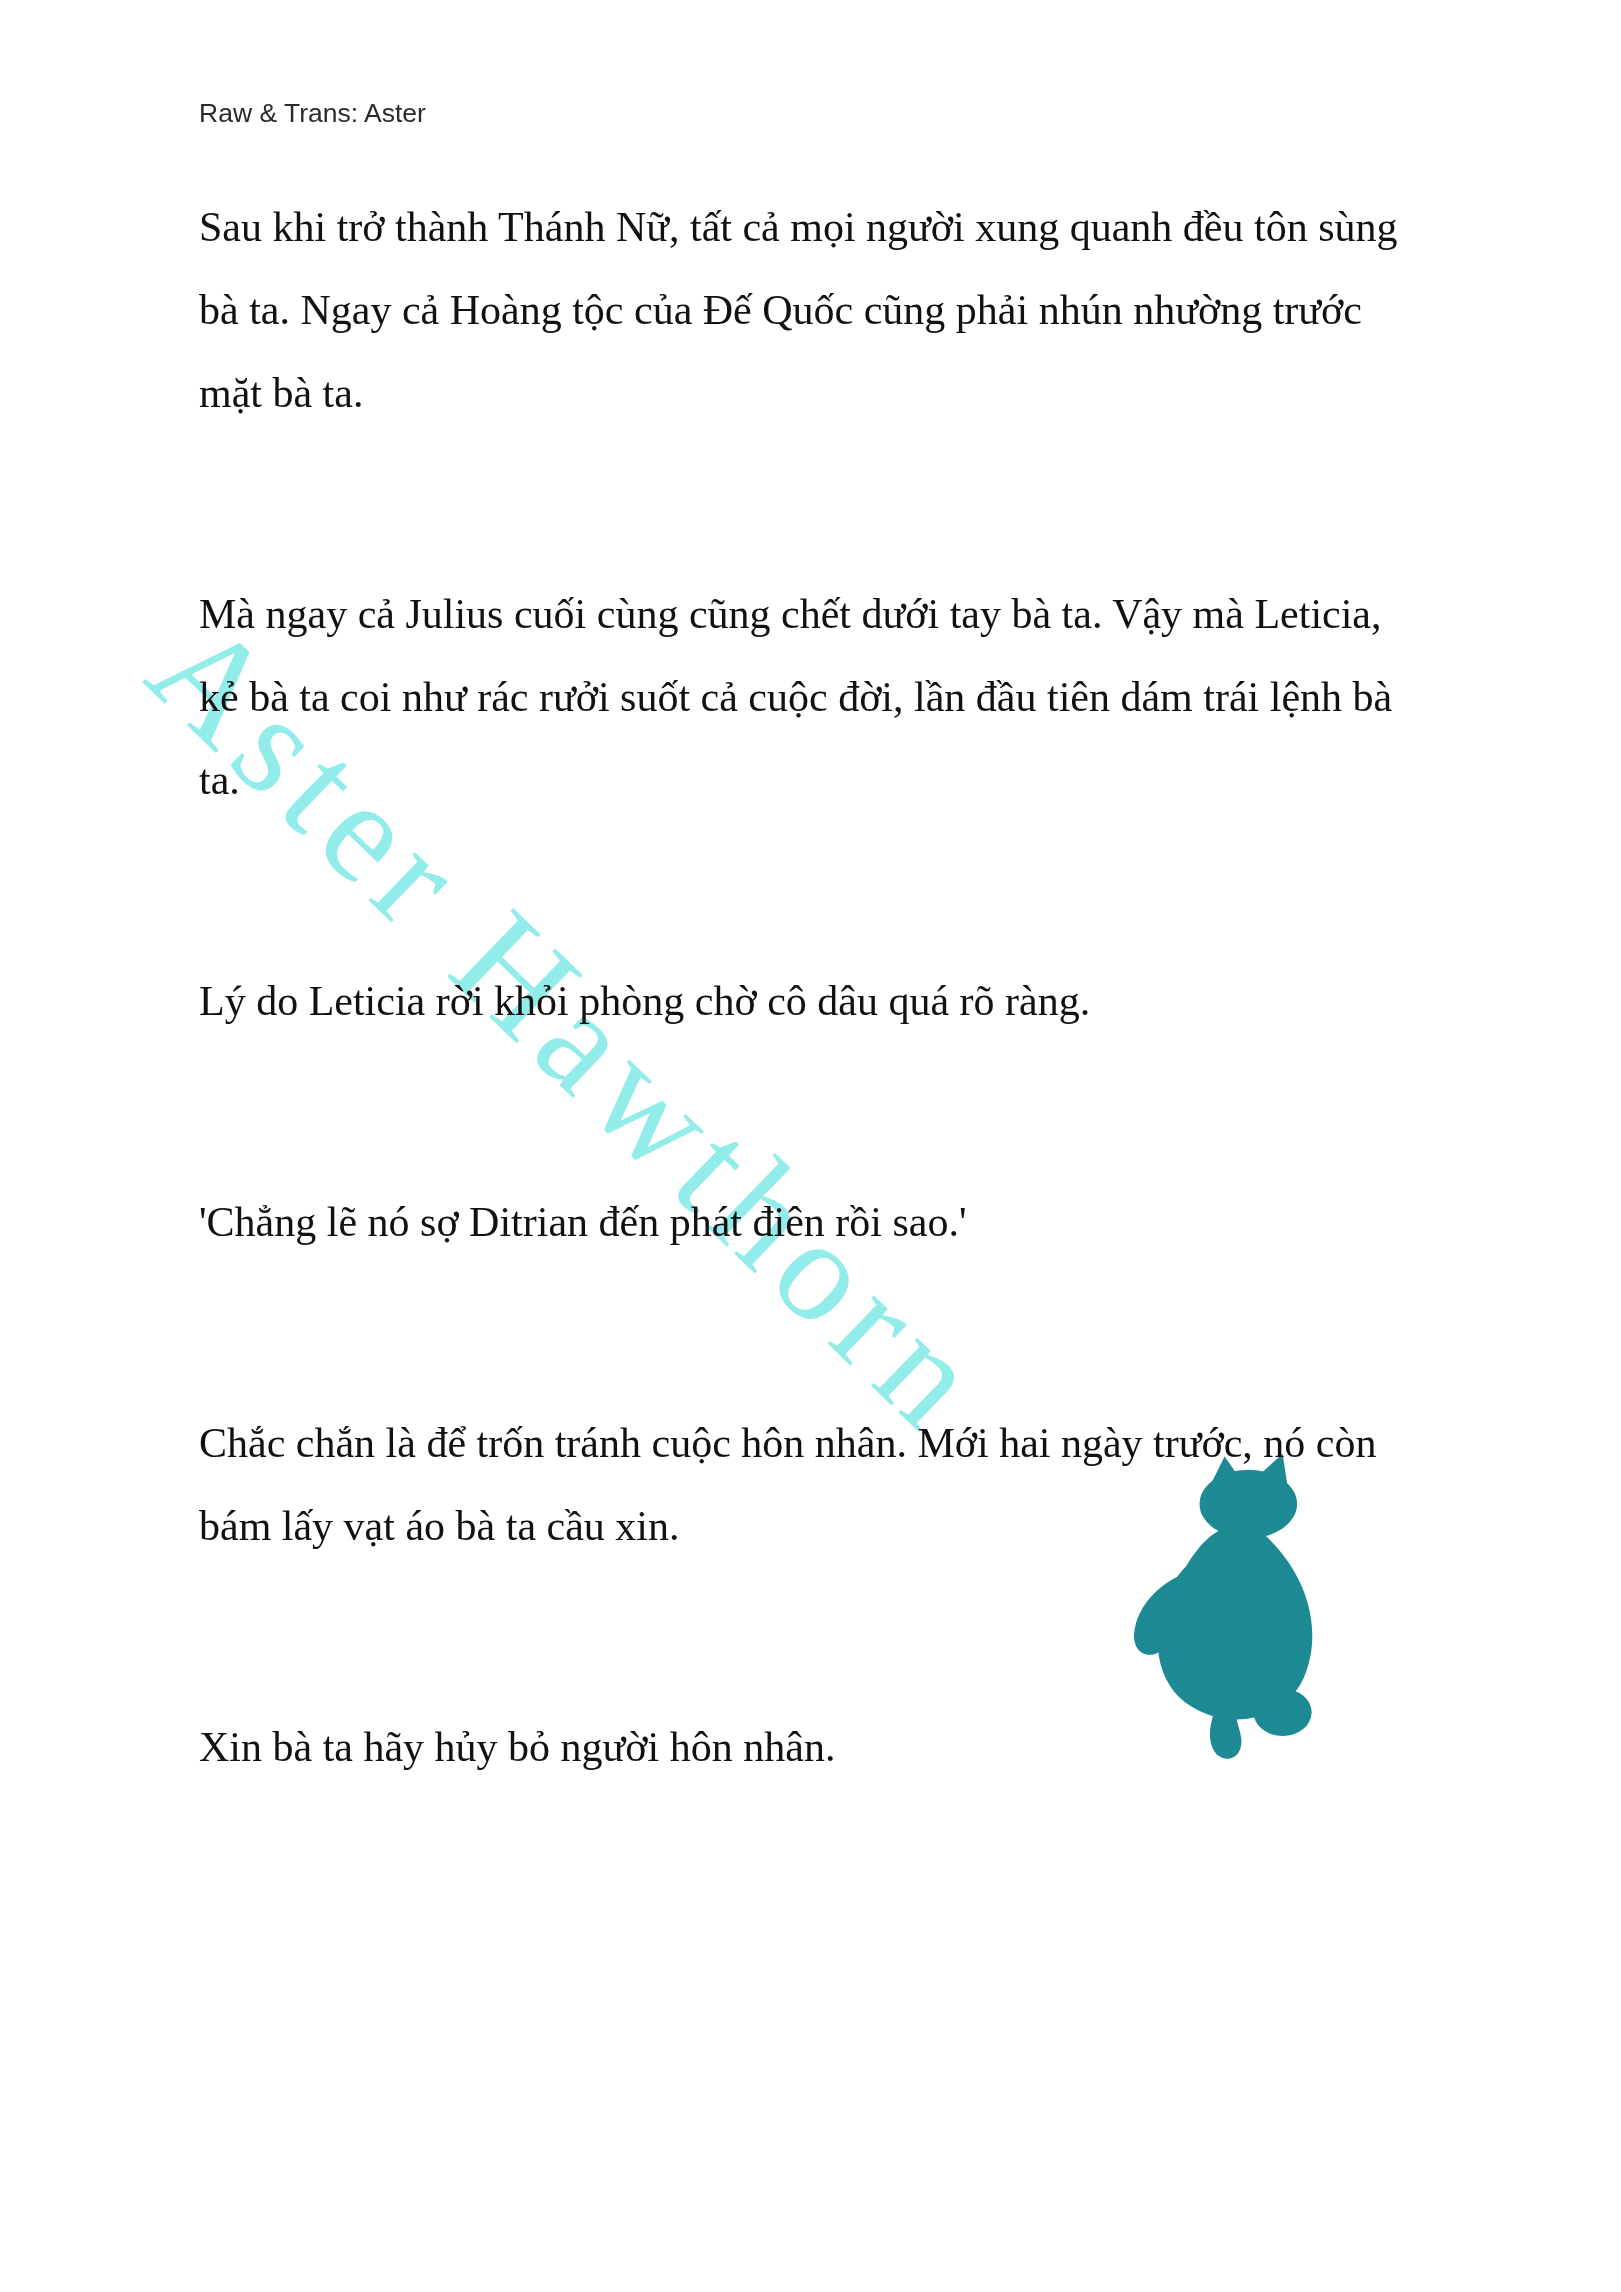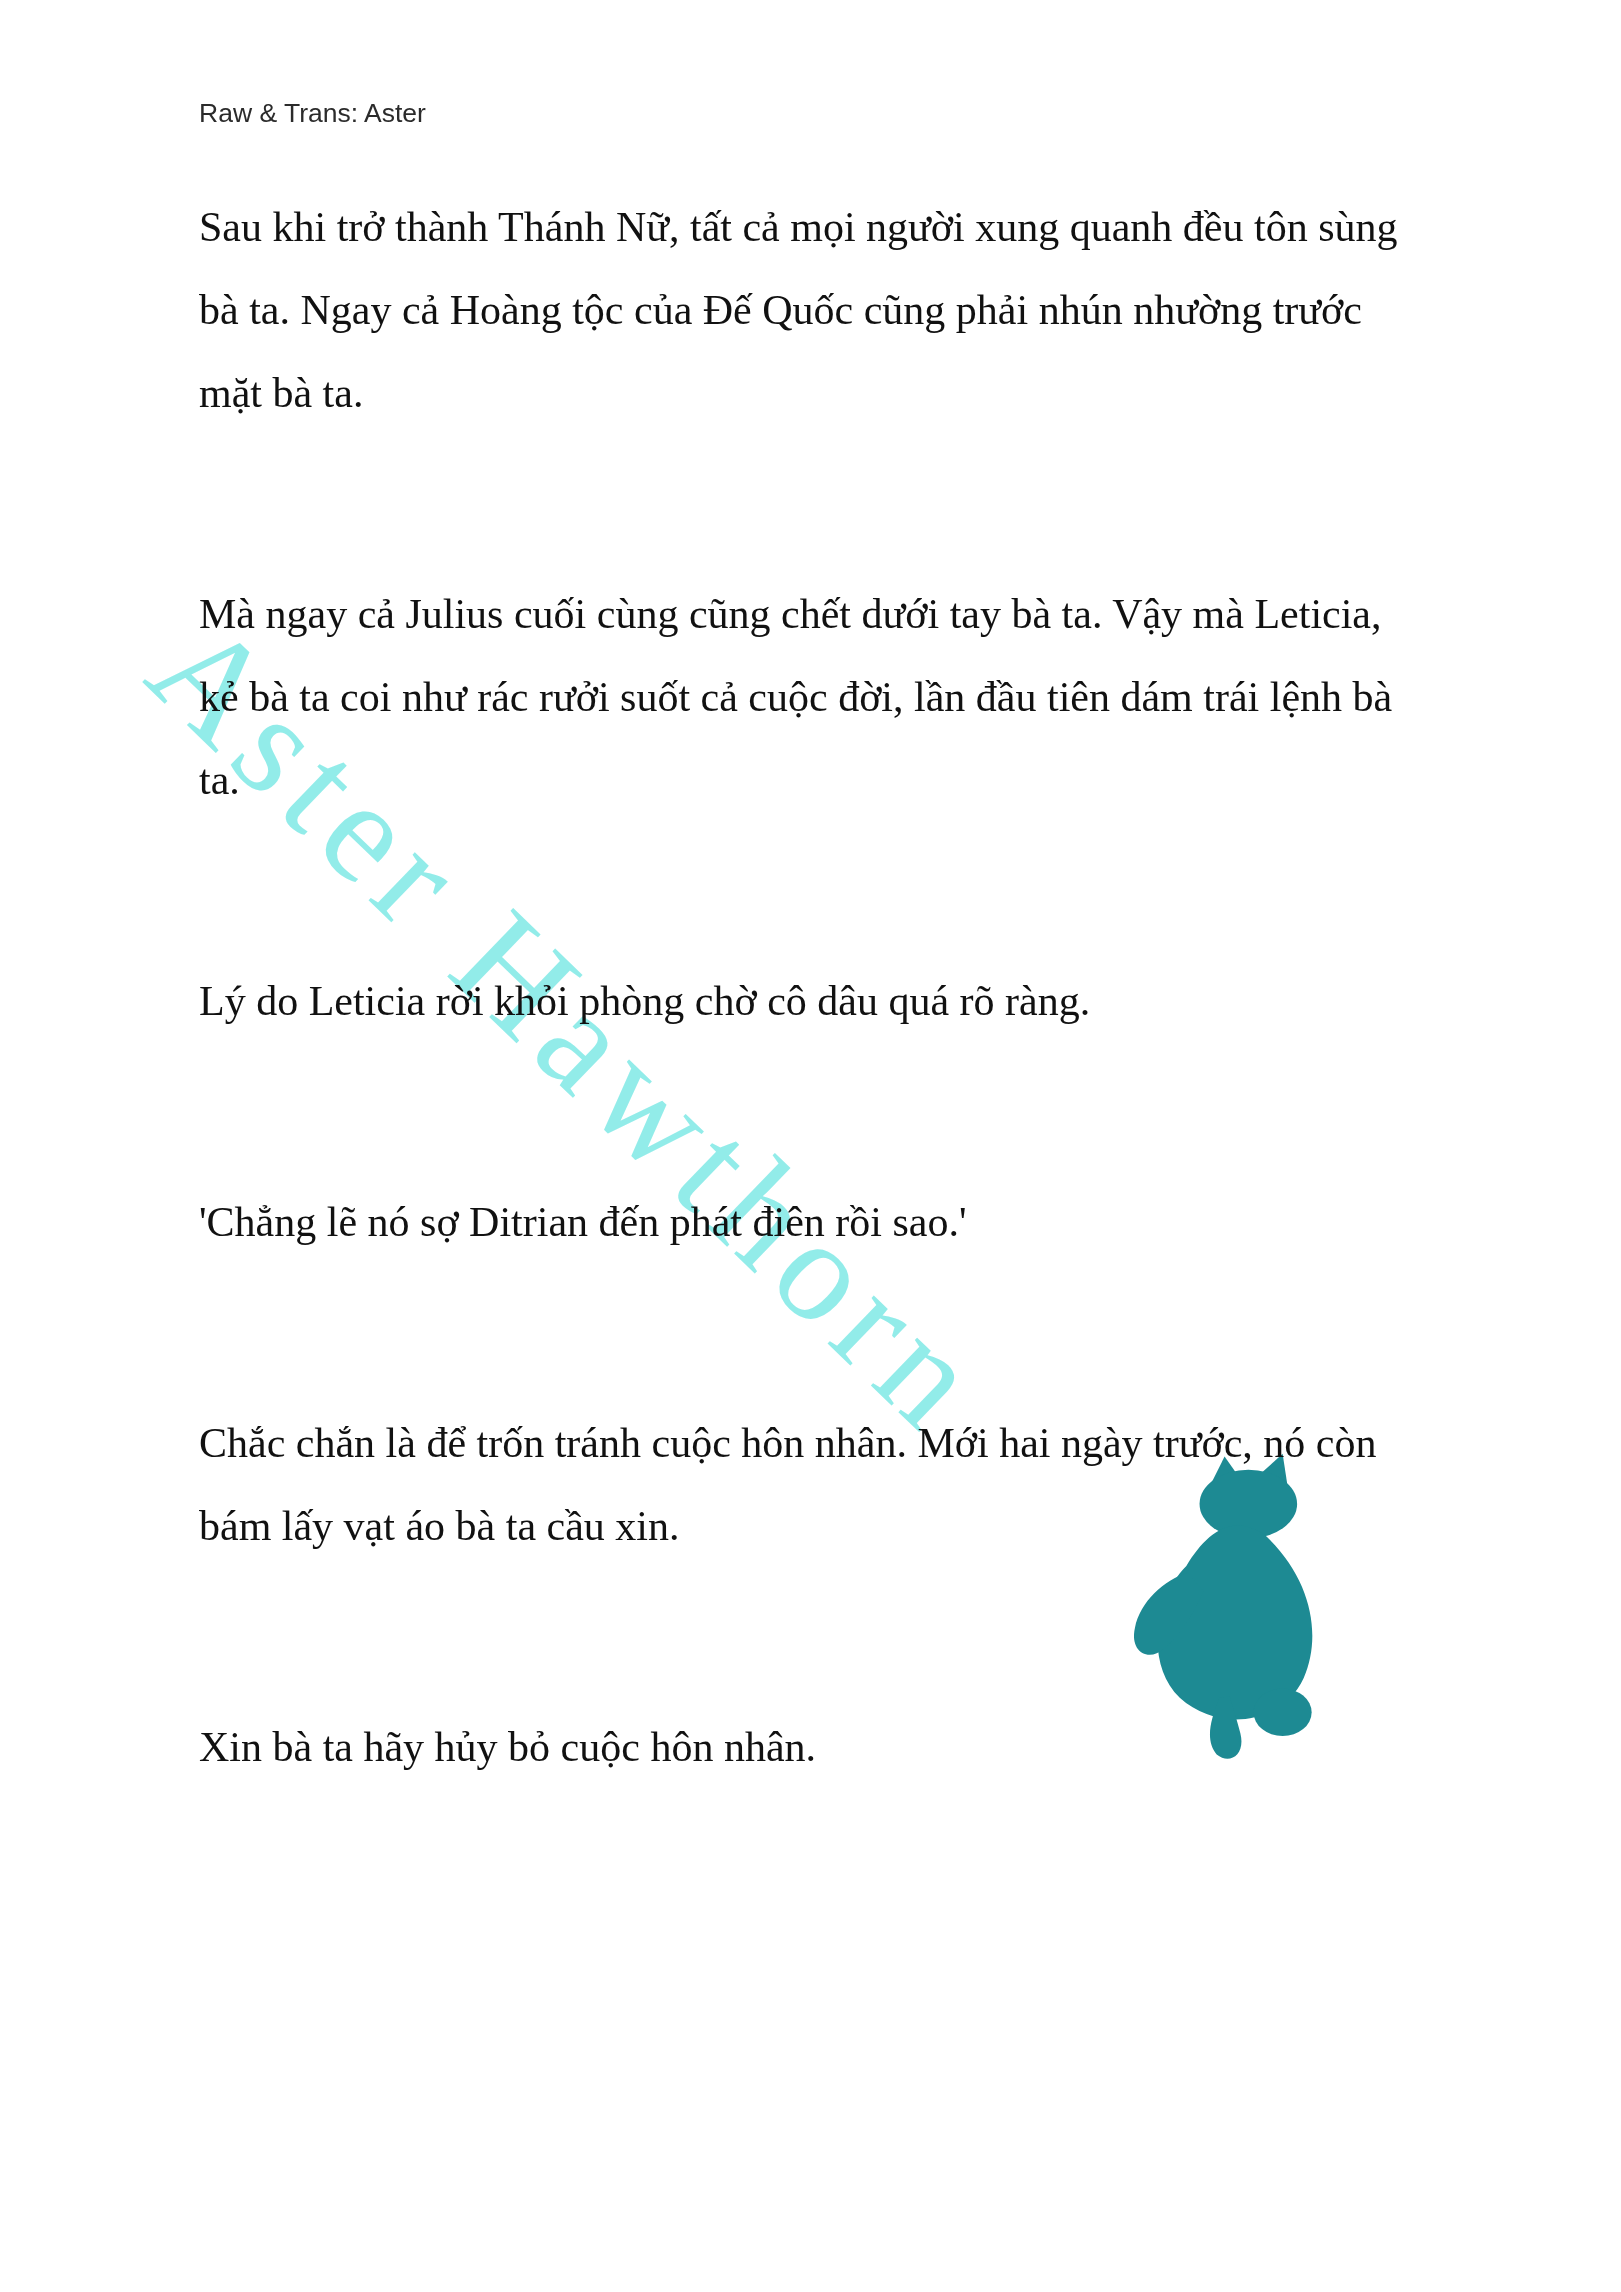--- a/index.html
+++ b/index.html
@@ -76,21 +76,21 @@
   <div class="credit">Raw &amp; Trans: Aster</div>
 
   <div class="watermark">Aster Hawthorn</div>
 
   <div class="doc-body">
       <p class="para">Sau khi trở thành Thánh Nữ, tất cả mọi người xung quanh đều tôn sùng bà ta. Ngay cả Hoàng tộc của Đế Quốc cũng phải nhún nhường trước mặt bà ta.</p>
       <p class="para">Mà ngay cả Julius cuối cùng cũng chết dưới tay bà ta. Vậy mà Leticia, kẻ bà ta coi như rác rưởi suốt cả cuộc đời, lần đầu tiên dám trái lệnh bà ta.</p>
       <p class="para">Lý do Leticia rời khỏi phòng chờ cô dâu quá rõ ràng.</p>
       <p class="para">'Chẳng lẽ nó sợ Ditrian đến phát điên rồi sao.'</p>
       <p class="para">Chắc chắn là để trốn tránh cuộc hôn nhân. Mới hai ngày trước, nó còn bám lấy vạt áo bà ta cầu xin.</p>
-      <p class="para">Xin bà ta hãy hủy bỏ cuộc hôn nhân.</p>
+      <p class="para">Xin bà ta hãy hủy bỏ người hôn nhân.</p>
     </div>
 
   <svg class="cat" viewBox="0 0 160 230" xmlns="http://www.w3.org/2000/svg" aria-hidden="true">
 
     <polygon points="62,26 74,2 88,22" fill="var(--cat-color)"></polygon>
     <polygon points="98,18 118,0 122,26" fill="var(--cat-color)"></polygon>
 
     <ellipse cx="92" cy="38" rx="37" ry="26" fill="var(--cat-color)"></ellipse>
 
     <path d="M45,85

